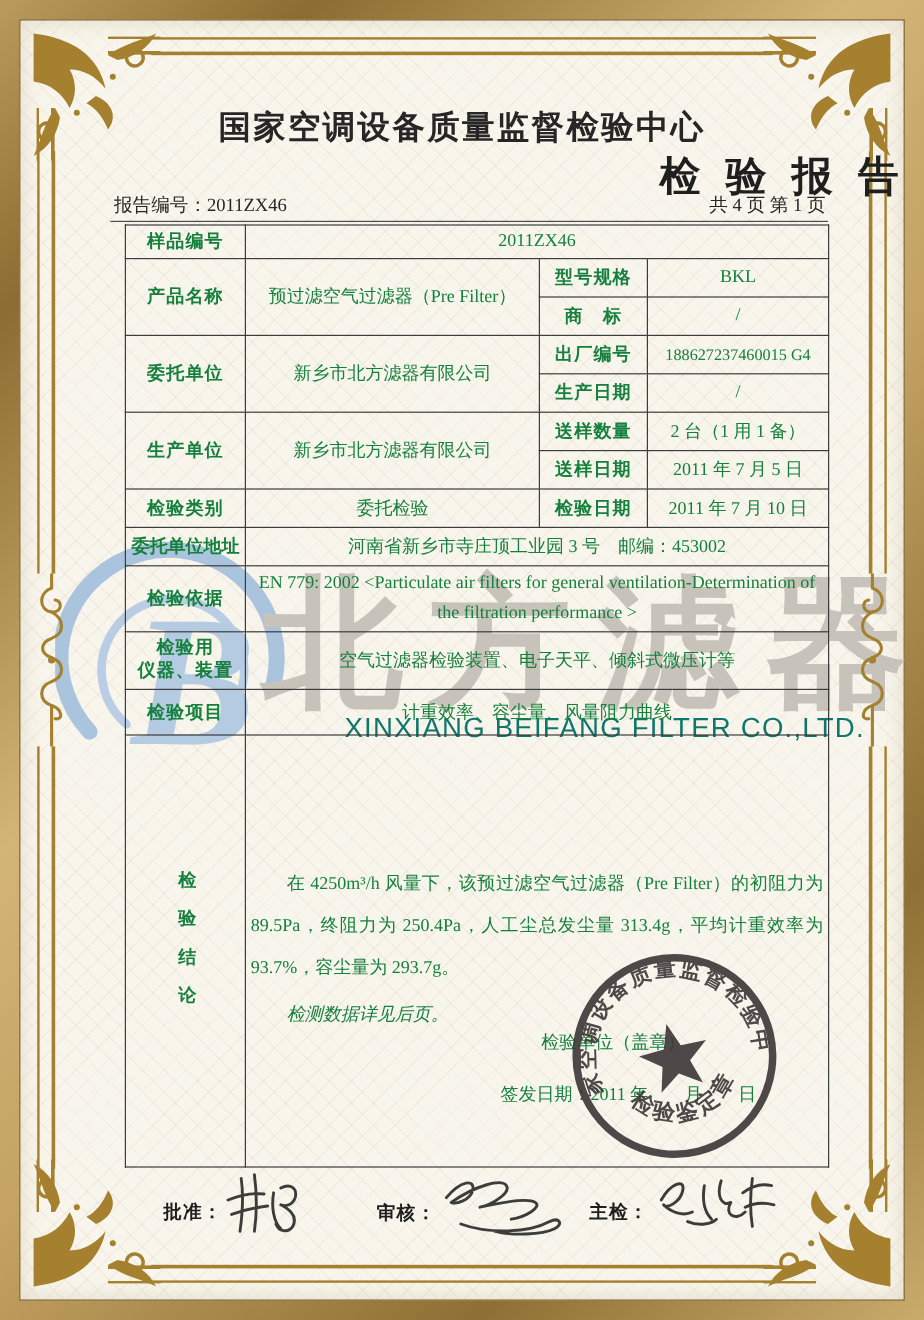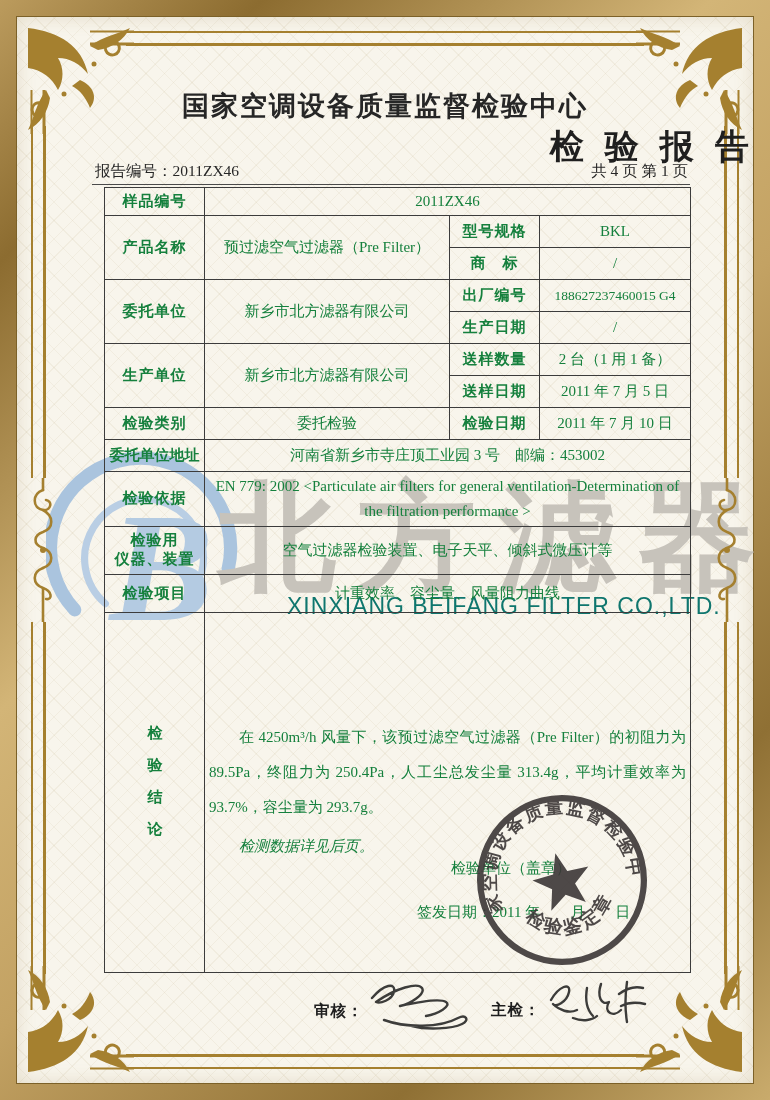--- a/index.html
+++ b/index.html
@@ -277,20 +277,28 @@
           <text font-size="21" font-weight="bold" fill="#3c3737" letter-spacing="3">
             <textPath xlink:href="#arcBottom" href="#arcBottom" startOffset="50%" text-anchor="middle">检验鉴定章</textPath>
           </text>
         </svg>
       </td>
     </tr>
   </tbody>
     </table>
 
   <div class="sig-row">
+    <span class="sig-group g1">
+      <span class="sl">批准：</span><svg width="80" height="58" viewBox="0 0 80 58">
+          <g fill="none" stroke="#1c1c1c" stroke-width="2.4" stroke-linecap="round" stroke-linejoin="round" opacity=".85">
+            <path d="M2,26 C12,22 24,20 32,21 M13,8 C15,22 14,38 12,52 M24,5 C26,20 26,38 24,52 M5,38 C16,34 27,32 35,31"></path>
+            <path d="M40,20 C38,32 40,44 46,50 M46,16 C54,12 60,16 58,24 C56,30 50,32 46,30 C54,34 60,40 56,48 C52,54 44,52 42,46"></path>
+          </g>
+        </svg>
+    </span>
     <span class="sig-group g3">
       <span class="sl">主检：</span><svg width="106" height="58" viewBox="0 0 106 58">
           <g fill="none" stroke="#1c1c1c" stroke-width="2.4" stroke-linecap="round" stroke-linejoin="round" opacity=".85">
             <path d="M8,26 C16,12 28,8 26,18 C24,28 12,34 10,30 C16,36 26,40 34,36 M30,44 C40,48 50,46 54,42"></path>
             <path d="M44,14 C42,26 44,36 50,42 M58,10 C54,22 58,32 66,28 C60,38 70,44 78,36"></path>
             <path d="M84,8 C82,22 82,36 84,48 M76,20 C84,14 92,12 100,14 M78,32 C86,28 94,28 102,30"></path>
           </g>
         </svg>
     </span>
     <span class="sig-group g2">

